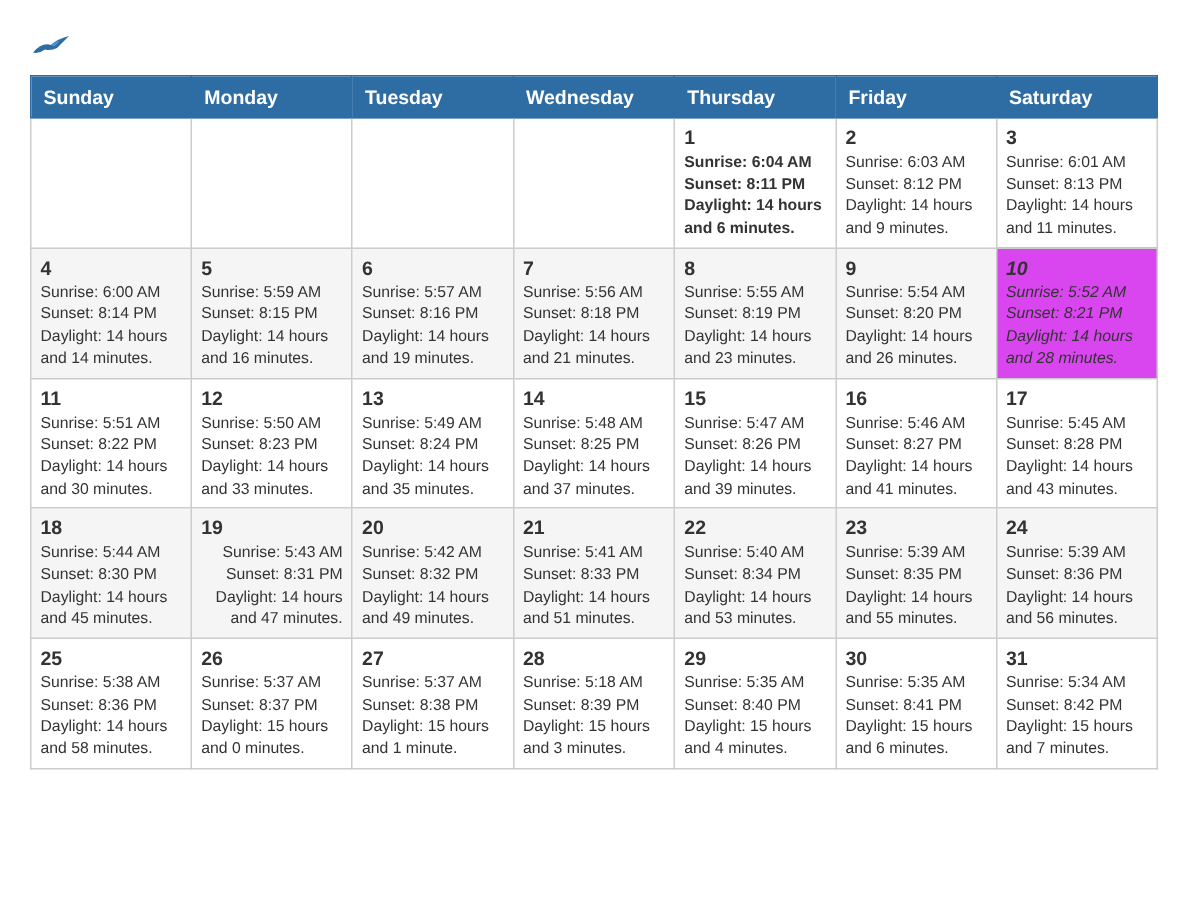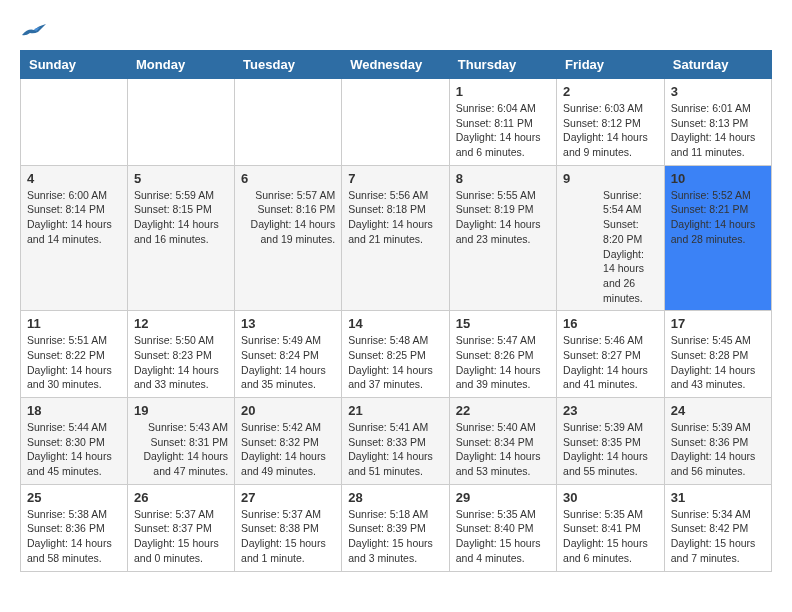--- a/index.html
+++ b/index.html
@@ -114,21 +114,21 @@
       </tr>
   </thead>
   <tbody id="calendar-body">
   <tr>
         <td class="empty-cell" style="background: rgb(255, 255, 255);"></td>
         <td class="empty-cell" style="background: rgb(255, 255, 255);"></td>
         <td class="empty-cell" style="background: rgb(255, 255, 255);"></td>
         <td class="empty-cell" style="background: rgb(255, 255, 255);"></td>
         <td style="background: rgb(255, 255, 255);">
           <span class="day-number">1</span>
-          <div class="day-info" style="white-space: pre-line;">Sunrise: 6:04 AM
+          <div class="day-info" style="white-space: pre-line; font-weight: bold;">Sunrise: 6:04 AM
 Sunset: 8:11 PM
 Daylight: 14 hours
 and 6 minutes.</div>
         </td>
         <td style="background: rgb(255, 255, 255);">
           <span class="day-number">2</span>
           <div class="day-info" style="white-space: pre-line;">Sunrise: 6:03 AM
 Sunset: 8:12 PM
 Daylight: 14 hours
 and 9 minutes.</div>
@@ -151,47 +151,47 @@
         </td>
         <td style="background: rgb(245, 245, 245);">
           <span class="day-number">5</span>
           <div class="day-info" style="white-space: pre-line;">Sunrise: 5:59 AM
 Sunset: 8:15 PM
 Daylight: 14 hours
 and 16 minutes.</div>
         </td>
         <td style="background: rgb(245, 245, 245);">
           <span class="day-number">6</span>
-          <div class="day-info" style="white-space: pre-line; text-align: right;">Sunrise: 5:57 AM
+          <div class="day-info" style="white-space: pre-line;">Sunrise: 5:57 AM
 Sunset: 8:16 PM
 Daylight: 14 hours
 and 19 minutes.</div>
         </td>
         <td style="background: rgb(245, 245, 245);">
           <span class="day-number">7</span>
           <div class="day-info" style="white-space: pre-line;">Sunrise: 5:56 AM
 Sunset: 8:18 PM
 Daylight: 14 hours
 and 21 minutes.</div>
         </td>
         <td style="background: rgb(245, 245, 245);">
           <span class="day-number">8</span>
           <div class="day-info" style="white-space: pre-line;">Sunrise: 5:55 AM
 Sunset: 8:19 PM
 Daylight: 14 hours
 and 23 minutes.</div>
         </td>
         <td style="background: rgb(245, 245, 245);">
           <span class="day-number">9</span>
-          <div class="day-info" style="white-space: pre-line; margin-left: 40px;">Sunrise: 5:54 AM
+          <div class="day-info" style="white-space: pre-line;">Sunrise: 5:54 AM
 Sunset: 8:20 PM
 Daylight: 14 hours
 and 26 minutes.</div>
         </td>
-        <td style="background: #3b82f6;">
+        <td style="background: #d946ef; font-style: italic;">
           <span class="day-number">10</span>
           <div class="day-info" style="white-space: pre-line;">Sunrise: 5:52 AM
 Sunset: 8:21 PM
 Daylight: 14 hours
 and 28 minutes.</div>
         </td>
       </tr>
       <tr>
         <td style="background: rgb(255, 255, 255);">
           <span class="day-number">11</span>

